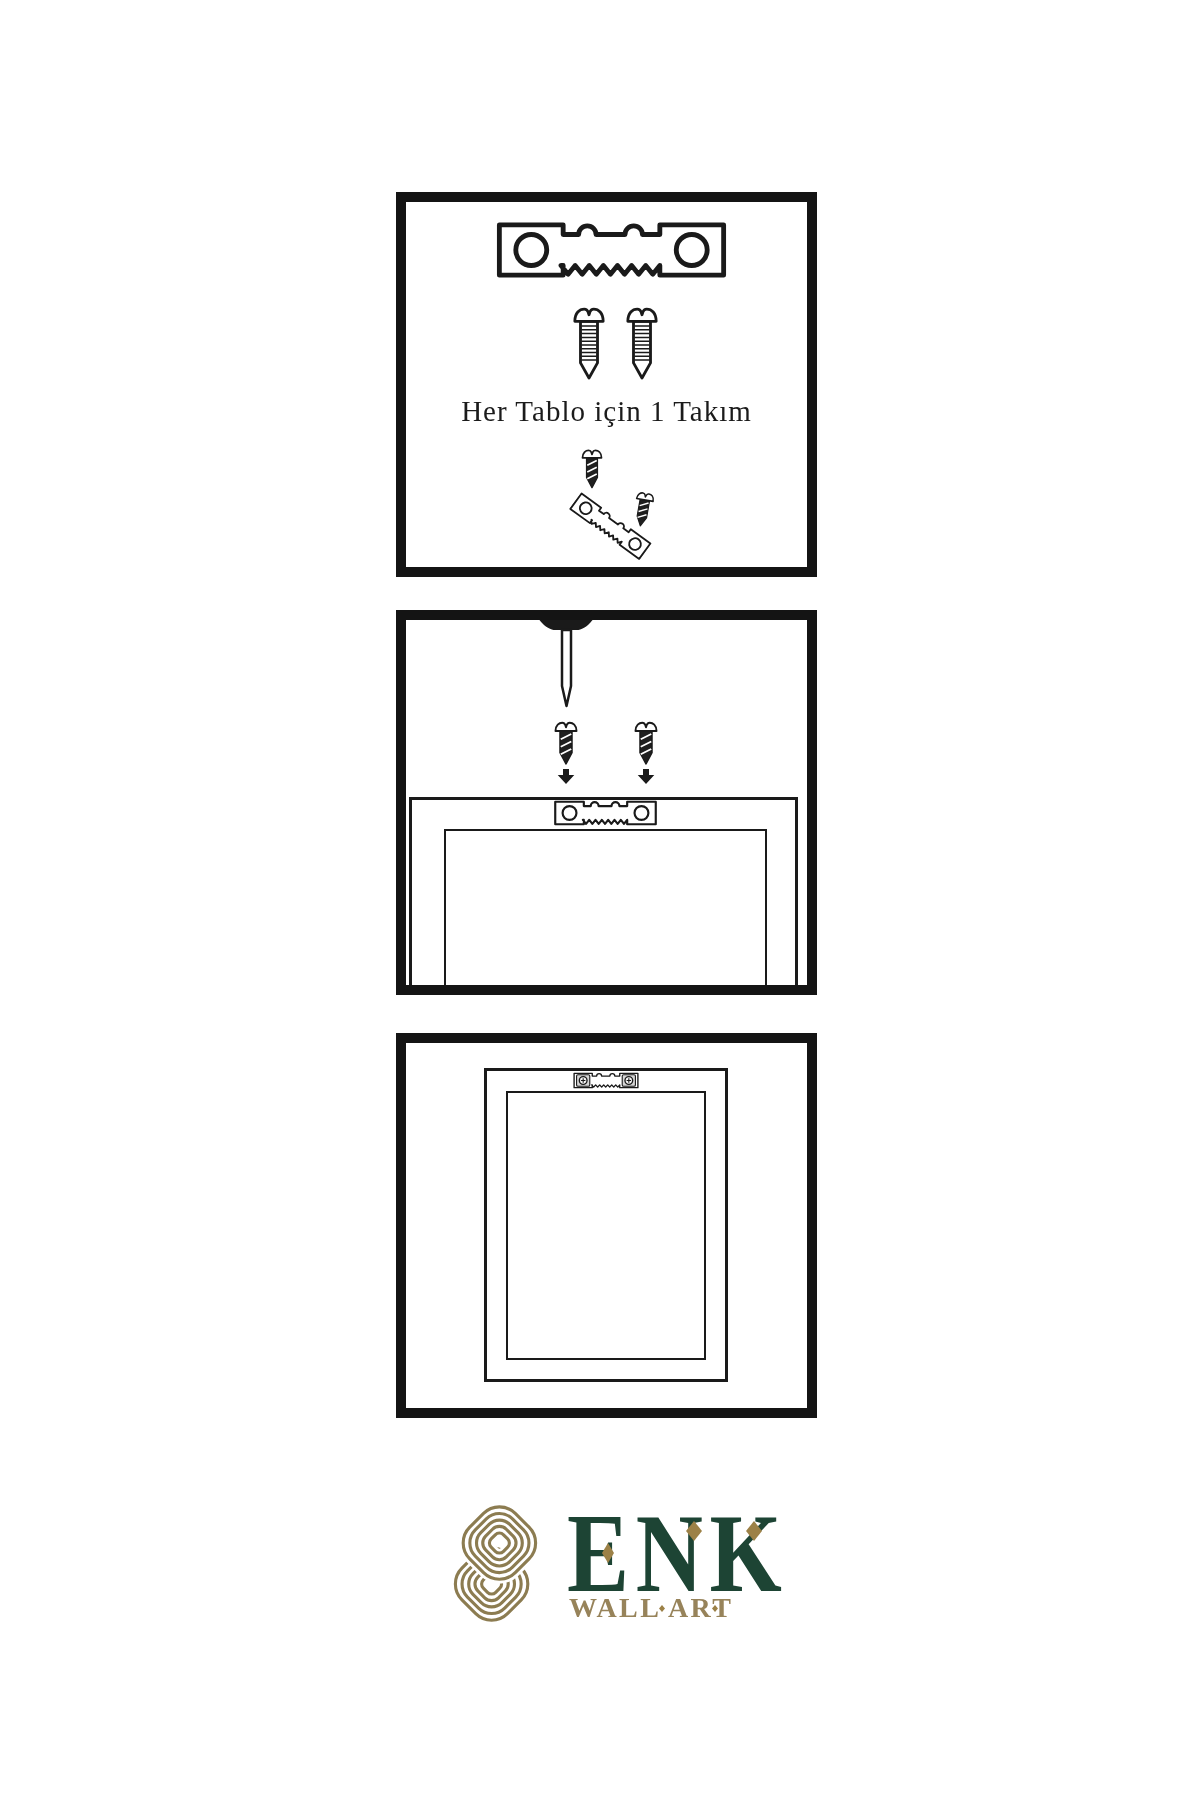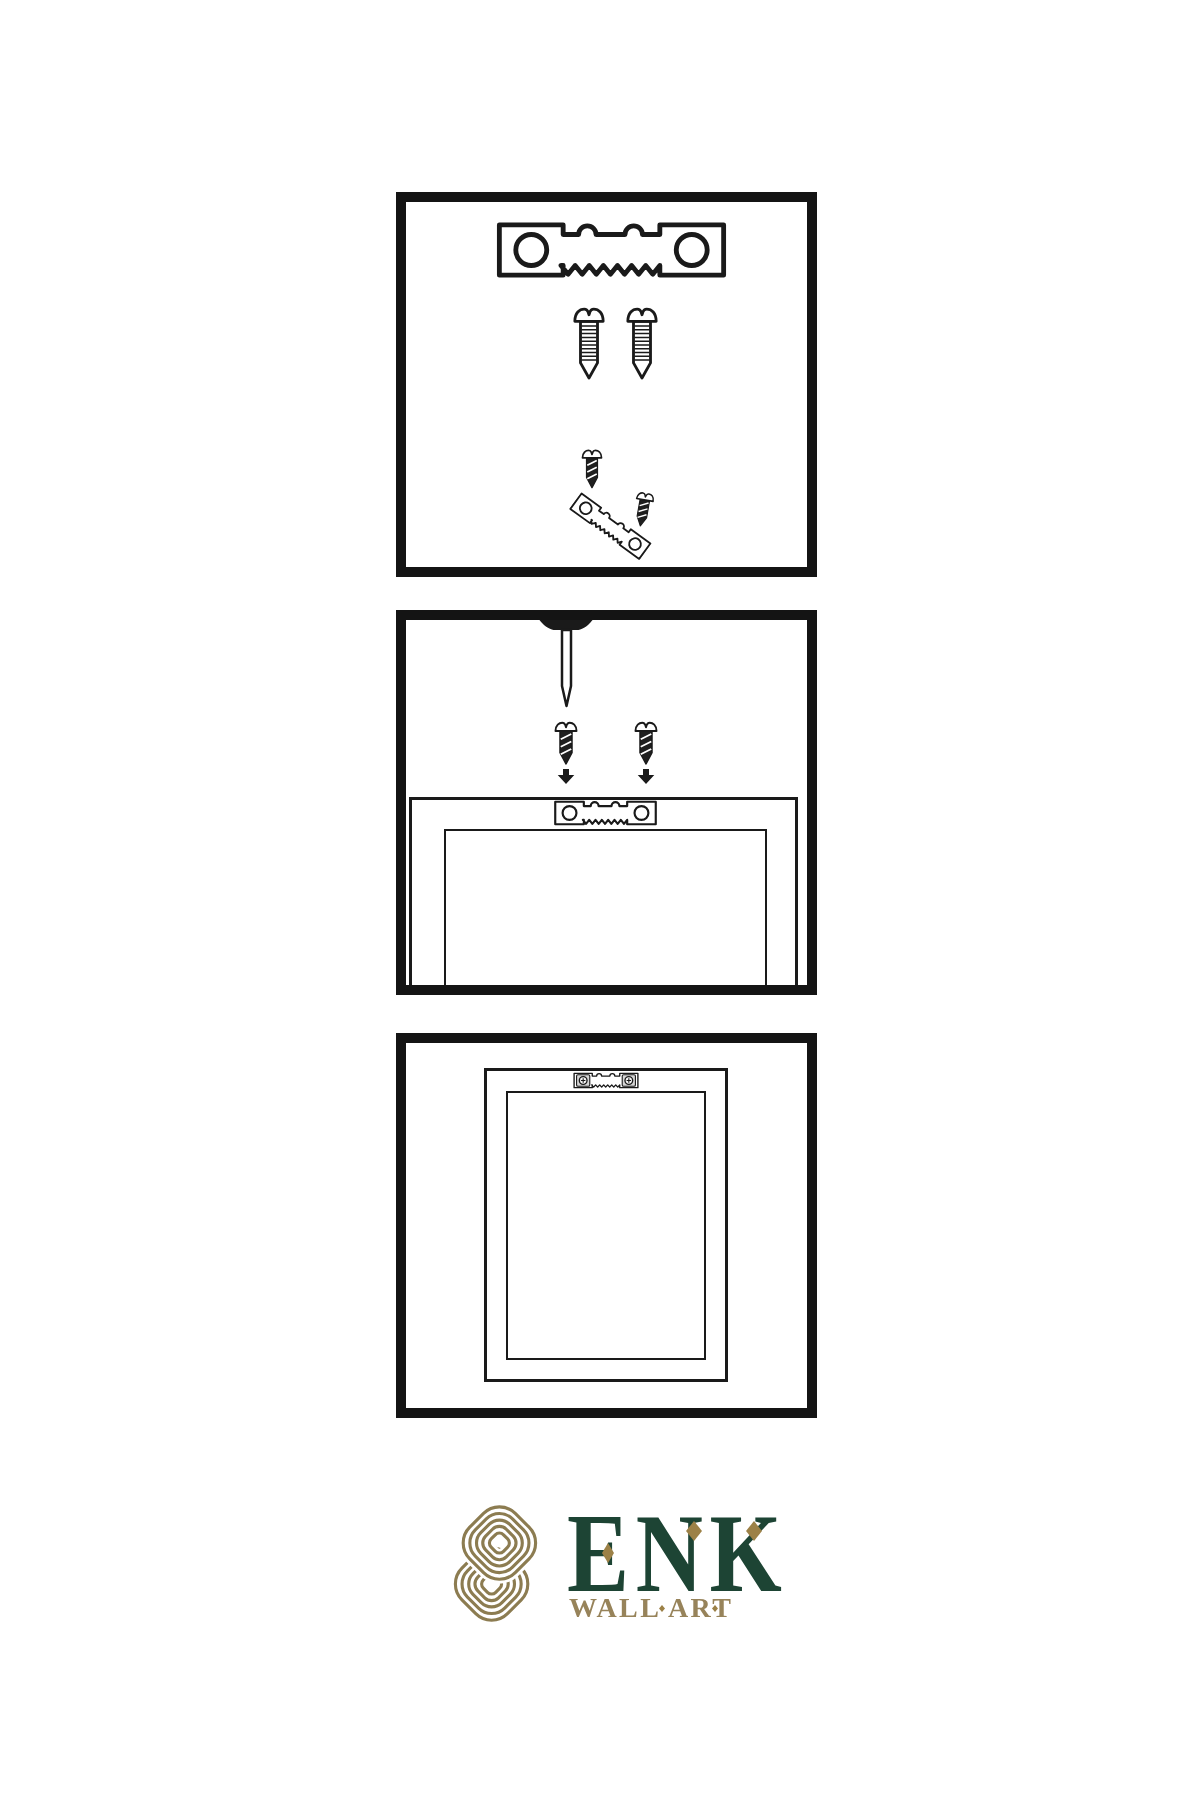--- a/index.html
+++ b/index.html
@@ -106,20 +106,21 @@
     <div class="inner">
       <svg class="abs" style="left:89px;top:19px;" width="233" height="58">
           <use href="#sym-hanger"></use>
         </svg>
       <svg class="abs" style="left:166px;top:104px;" width="34" height="76">
           <use href="#sym-screw-outline"></use>
         </svg>
       <svg class="abs" style="left:219px;top:104px;" width="34" height="76">
           <use href="#sym-screw-outline"></use>
         </svg>
+      <div class="caption" style="top:193px;">Her Tablo için 1 Takım</div>
       <svg class="abs" style="left:175px;top:247px;" width="22" height="42">
           <use href="#sym-screw-dark"></use>
         </svg>
       <svg class="abs" style="left:177px;top:287px;transform:rotate(36deg);transform-origin:left top;" width="88" height="28">
           <use href="#sym-hanger"></use>
         </svg>
       <svg class="abs" style="left:227px;top:290px;transform:rotate(10deg);" width="20" height="37">
           <use href="#sym-screw-dark"></use>
         </svg>
     </div>

